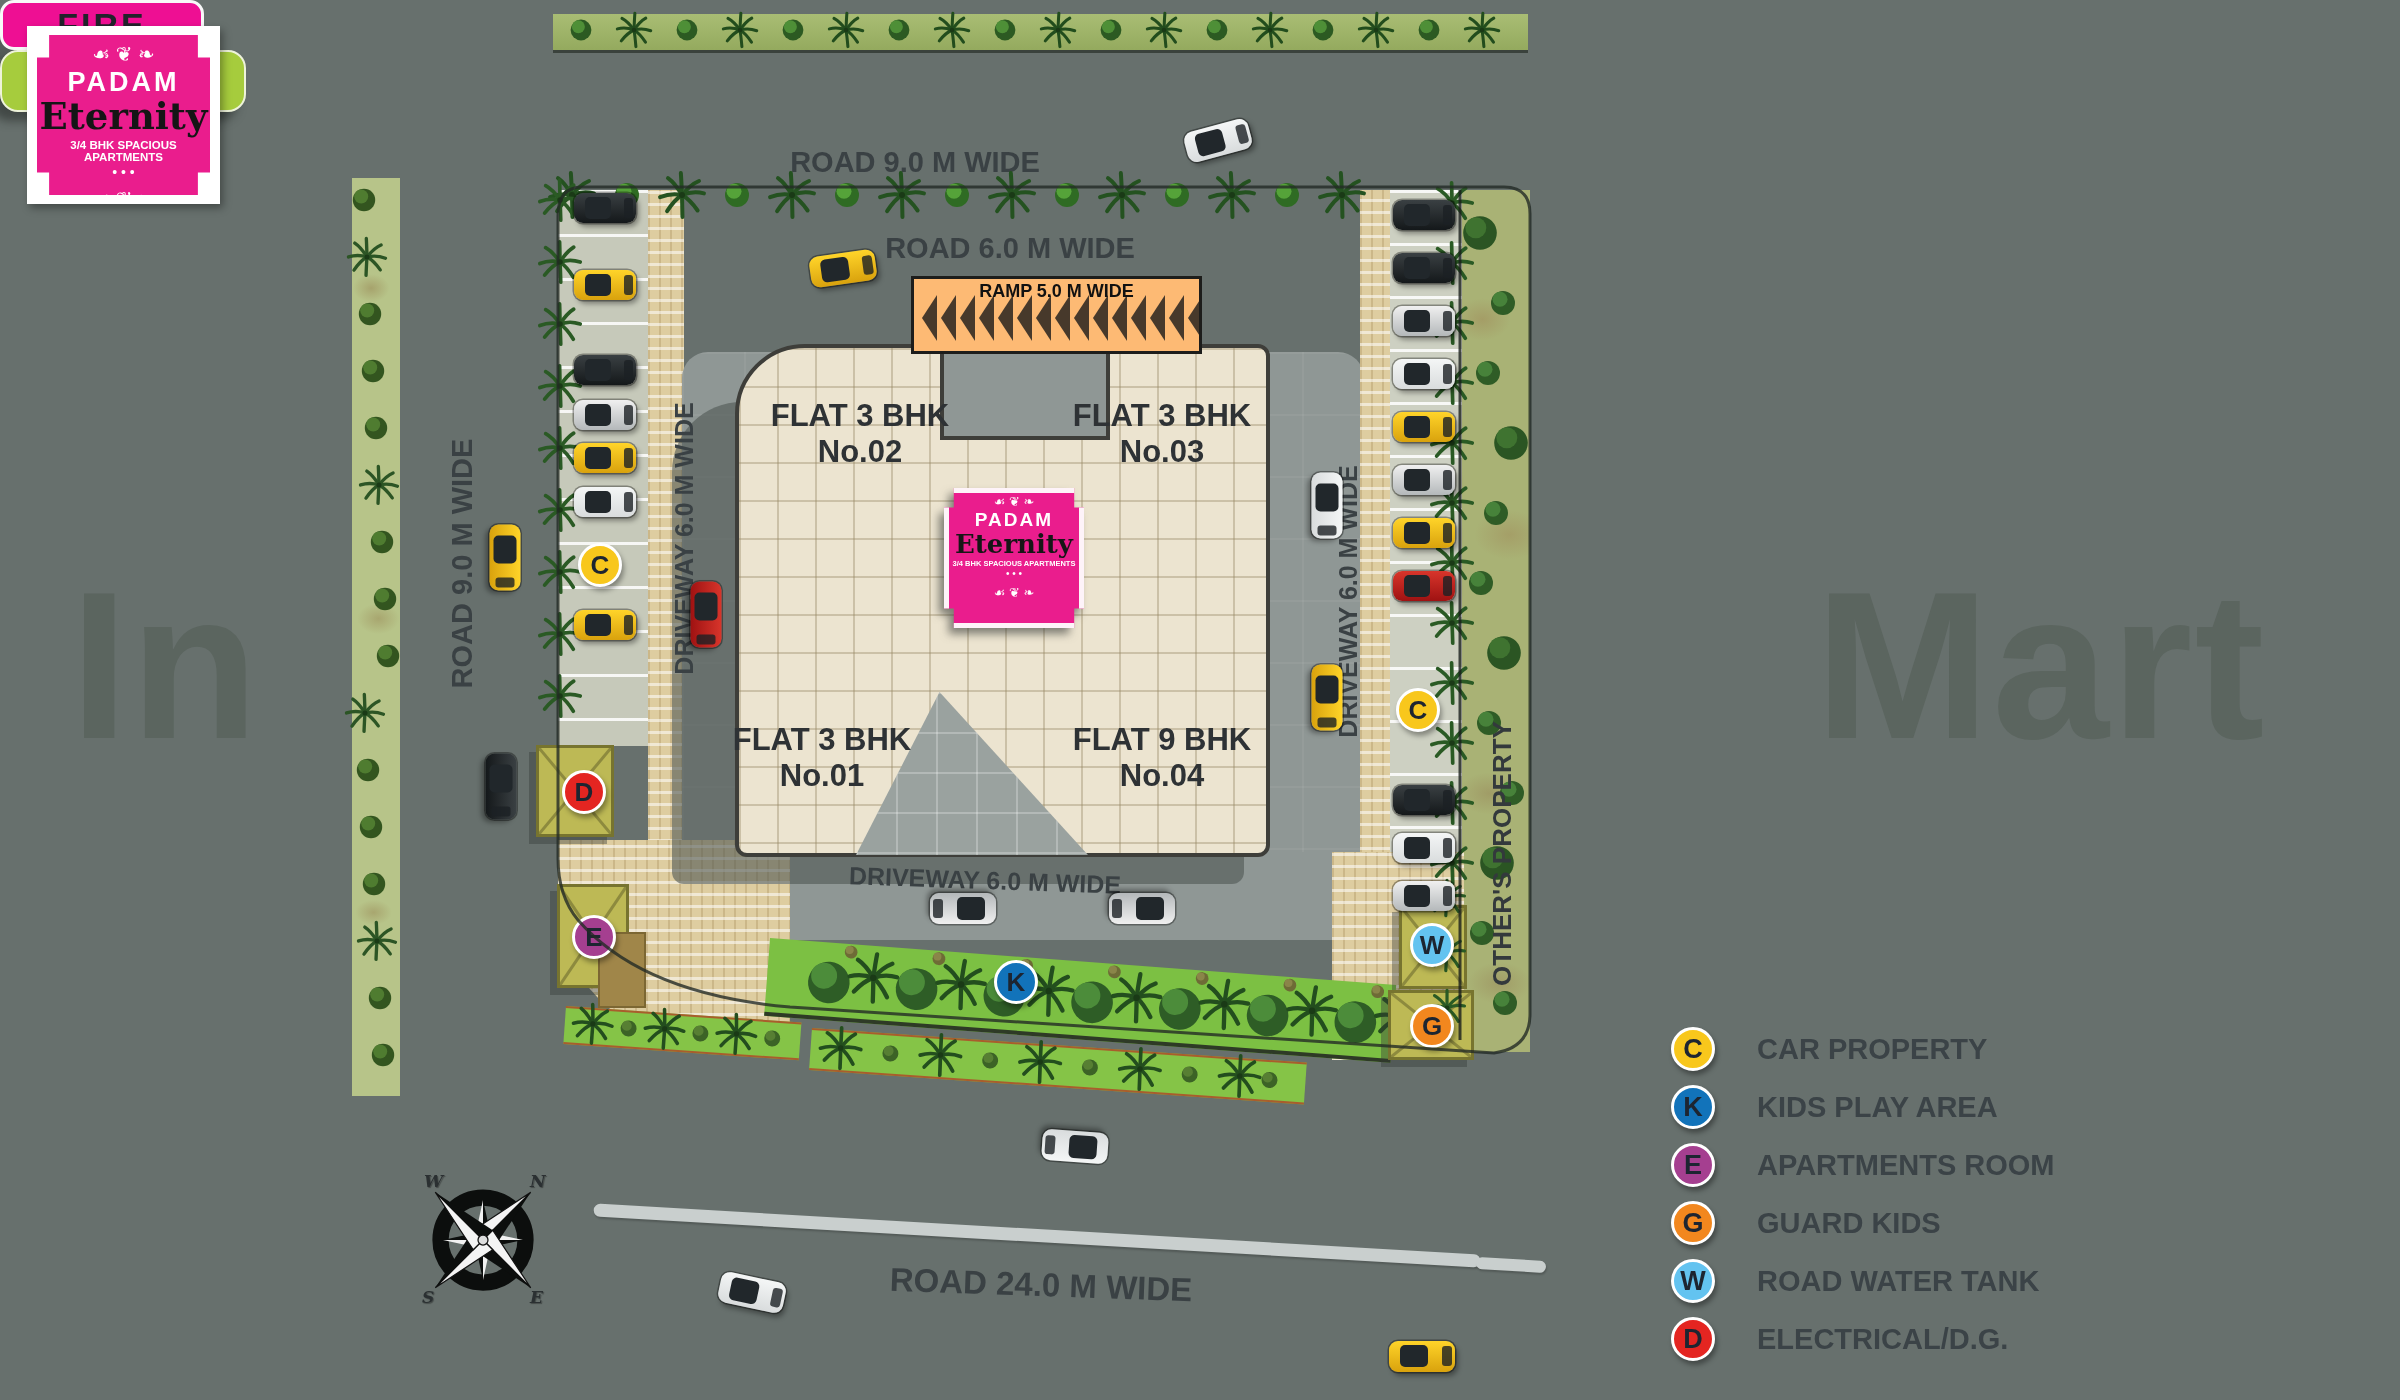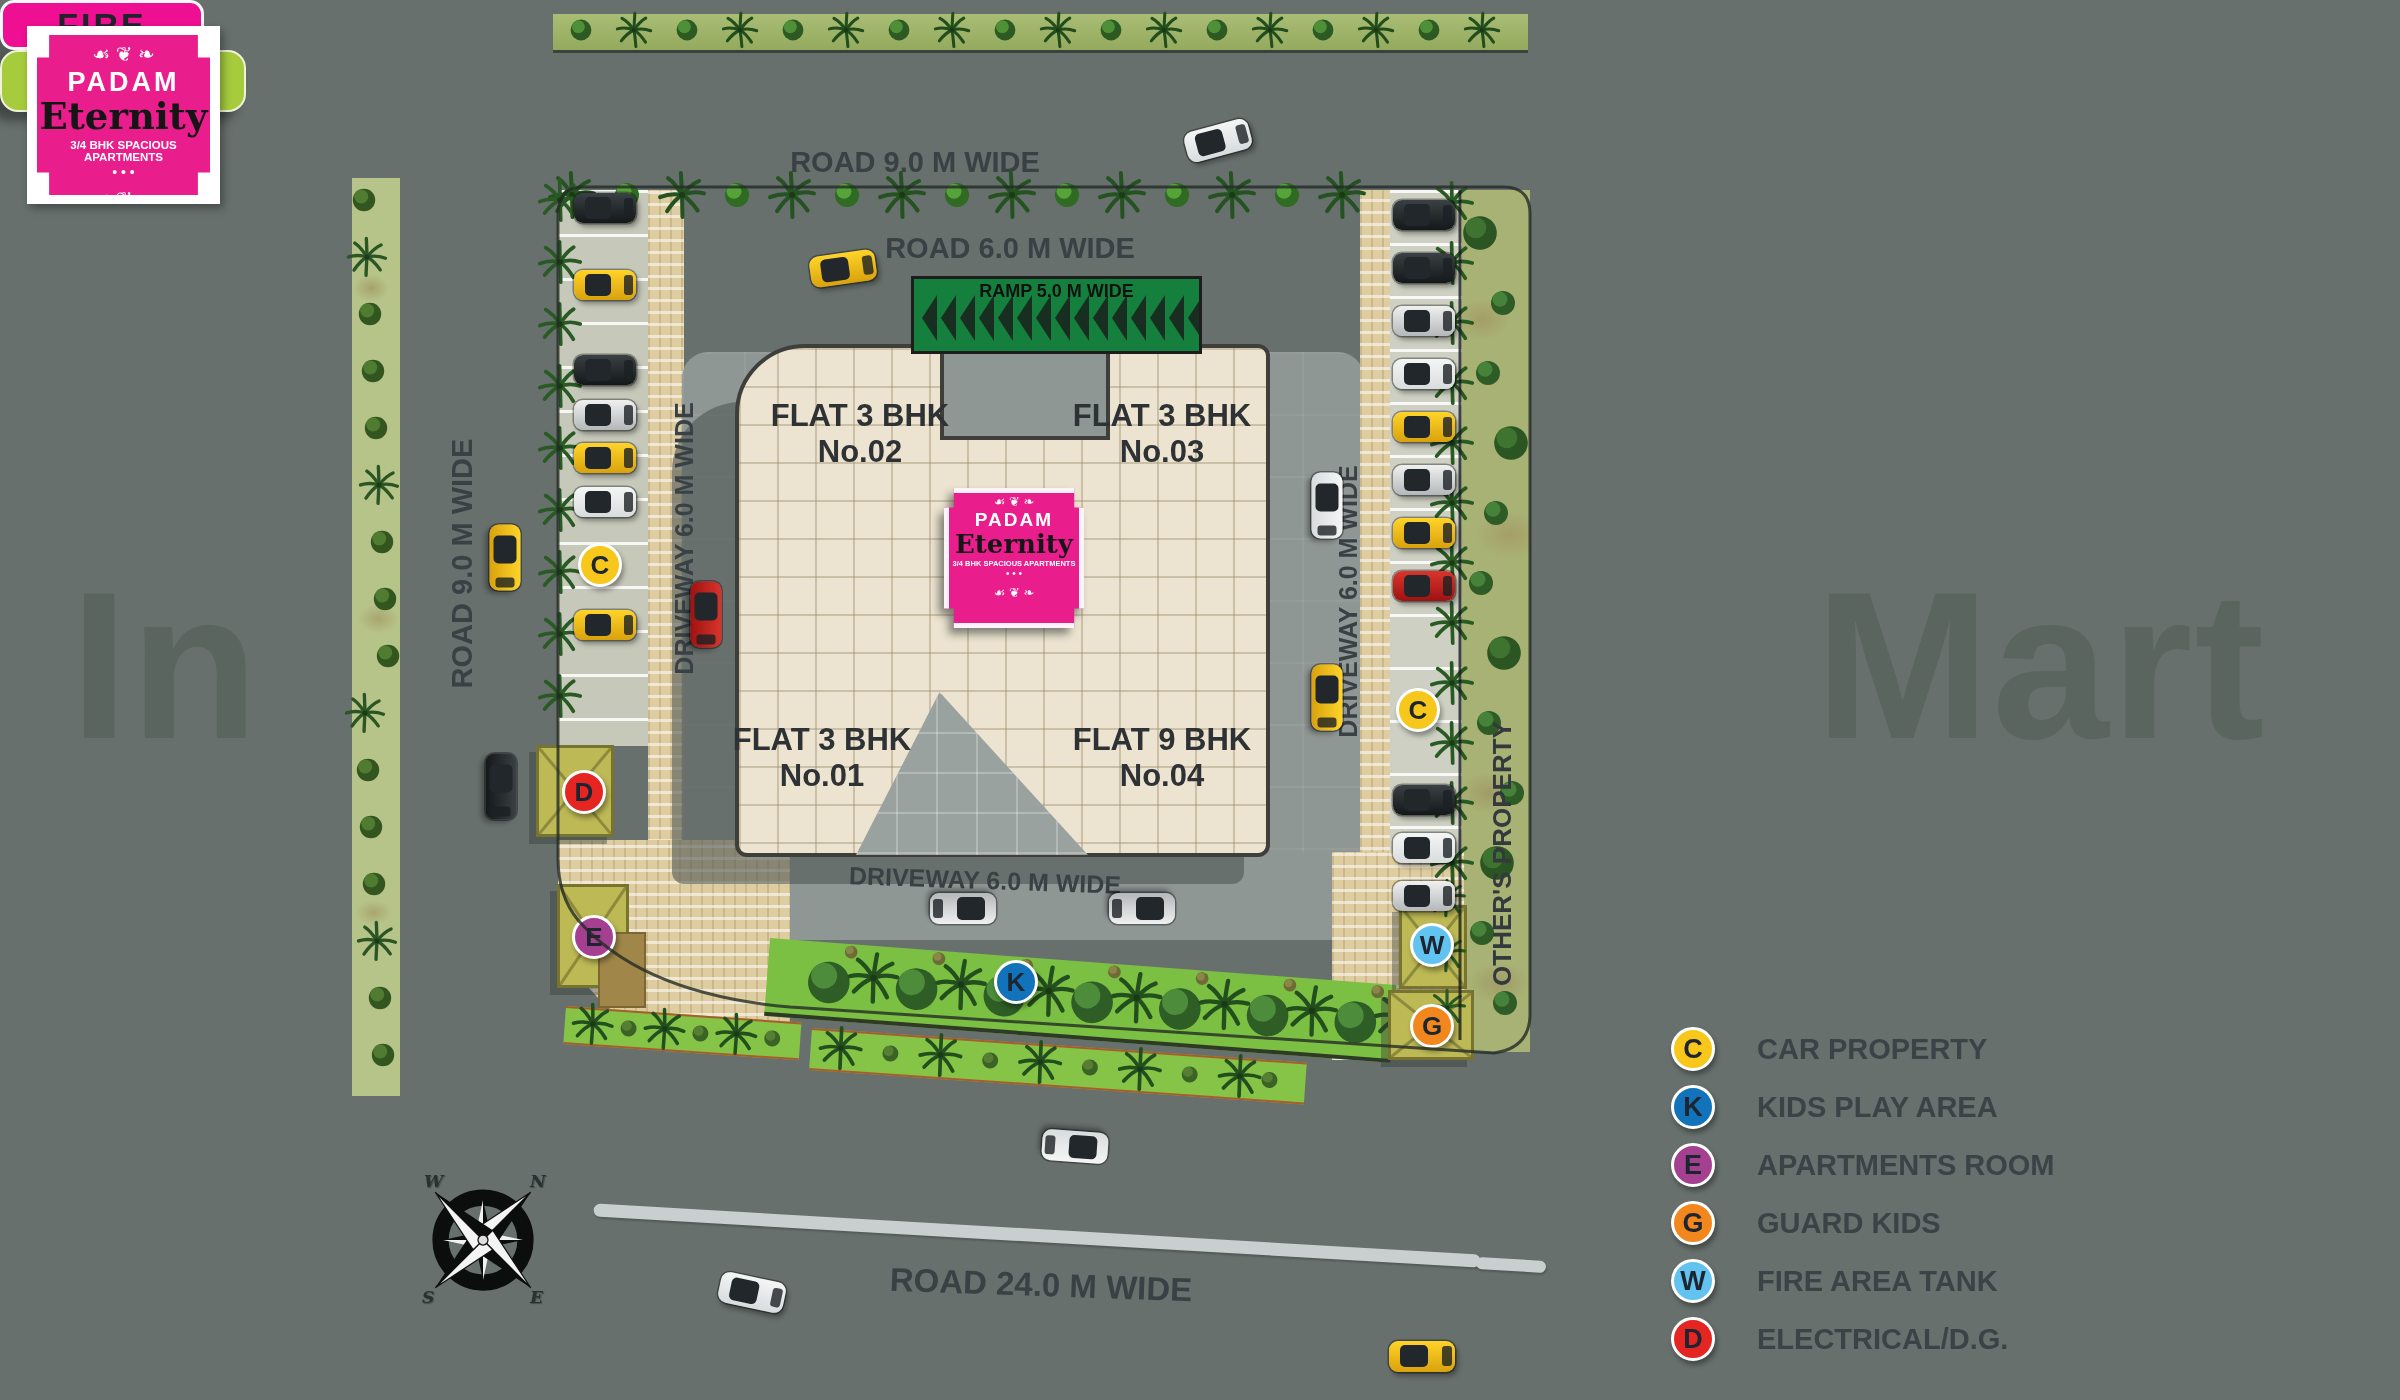--- a/index.html
+++ b/index.html
@@ -28,21 +28,21 @@
   .paver{background-color:#decda0;background-image:repeating-linear-gradient(0deg,rgba(255,255,255,.55) 0 3px,transparent 3px 12px),repeating-linear-gradient(90deg,rgba(175,150,100,.4) 0 2px,transparent 2px 11px);}
   
   #building-shadow{left:672px;top:402px;width:572px;height:482px;background:rgba(78,86,83,.6);border-radius:70px 12px 12px 12px;z-index:3;}
   #building{left:735px;top:344px;width:535px;height:513px;z-index:4;background-color:#ece4d0;
       background-image:linear-gradient(rgba(150,135,100,.38) 2px,transparent 2px),linear-gradient(90deg,rgba(150,135,100,.38) 2px,transparent 2px);
       background-size:38px 38px;border:4px solid #3e3e3a;border-radius:70px 12px 12px 12px;box-sizing:border-box;}
   #recess{left:940px;top:344px;width:170px;height:96px;background:#8f9795;border:4px solid #3e3e3a;border-top:none;z-index:5;box-sizing:border-box;}
   #wedge{left:856px;top:692px;width:232px;height:163px;background:#9aa29f;
       background-image:linear-gradient(rgba(255,255,255,.25) 2px,transparent 2px),linear-gradient(90deg,rgba(255,255,255,.25) 2px,transparent 2px);background-size:40px 40px;
       clip-path:polygon(0 100%,36% 0,100% 100%);z-index:5;}
-  #ramp{left:911px;top:276px;width:291px;height:78px;background:#15803d;border:3px solid #1d1d1b;z-index:5;box-sizing:border-box;overflow:hidden;}
+  #ramp{left:911px;top:276px;width:291px;height:78px;background:#fdba74;border:3px solid #1d1d1b;z-index:5;box-sizing:border-box;overflow:hidden;}
   #ramp-label{position:absolute;left:0;top:2px;width:100%;text-align:center;font-size:18px;font-weight:bold;color:#111;z-index:2;}
   #chevrons{position:absolute;left:4px;top:16px;display:flex;align-items:center;}
   .tri{width:0;height:0;border-top:23px solid transparent;border-bottom:23px solid transparent;border-right:15px solid rgba(25,25,25,.8);margin-left:4px;}
   
   .maplabel{position:absolute;font-weight:bold;color:#3a4144;text-align:center;z-index:6;white-space:nowrap;}
   .road{font-size:29px;}
   .drive{font-size:25px;}
   .vert{transform:rotate(-90deg);}
   .flat-label{position:absolute;width:220px;text-align:center;font-size:31px;font-weight:bold;color:#2e3235;line-height:1.15;z-index:6;}
   
@@ -797,21 +797,21 @@
       <div class="leg-row" style="left: 1671px; top: 1031px;">
         <span class="leg-dot" style="background: rgb(165, 63, 144);">E</span>
         <span class="leg-label">APARTMENTS ROOM</span>
       </div>
       <div class="leg-row" style="left: 1671px; top: 1089px;">
         <span class="leg-dot" style="background: rgb(242, 135, 30);">G</span>
         <span class="leg-label">GUARD KIDS</span>
       </div>
       <div class="leg-row" style="left: 1671px; top: 1147px;">
         <span class="leg-dot" style="background: rgb(99, 195, 240);">W</span>
-        <span class="leg-label">FIRE AREA TANK</span>
+        <span class="leg-label">ROAD WATER TANK</span>
       </div>
       <div class="leg-row" style="left: 1671px; top: 1205px;">
         <span class="leg-dot" style="background: rgb(228, 37, 33);">D</span>
         <span class="leg-label">ELECTRICAL/D.G.</span>
       </div>
     </div>
 
 <div class="marker" style="left: 578px; top: 543px; background: rgb(248, 199, 28);">C</div>
     <div class="marker" style="left: 1396px; top: 688px; background: rgb(248, 199, 28);">C</div>
     <div class="marker" style="left: 994px; top: 960px; background: rgb(18, 115, 186);">K</div>

